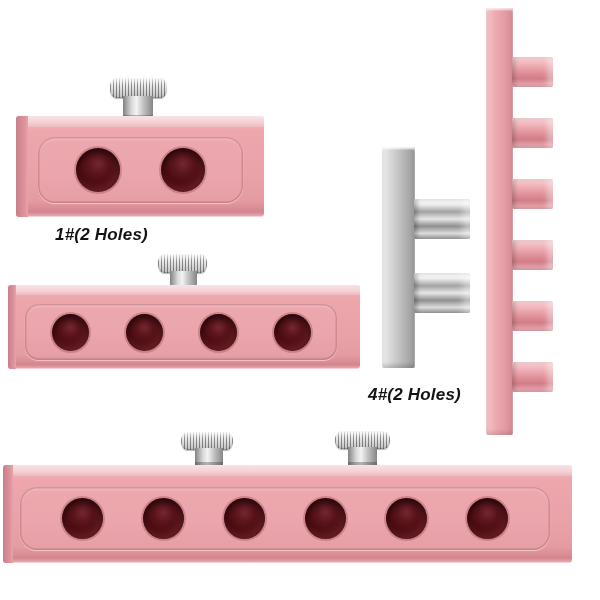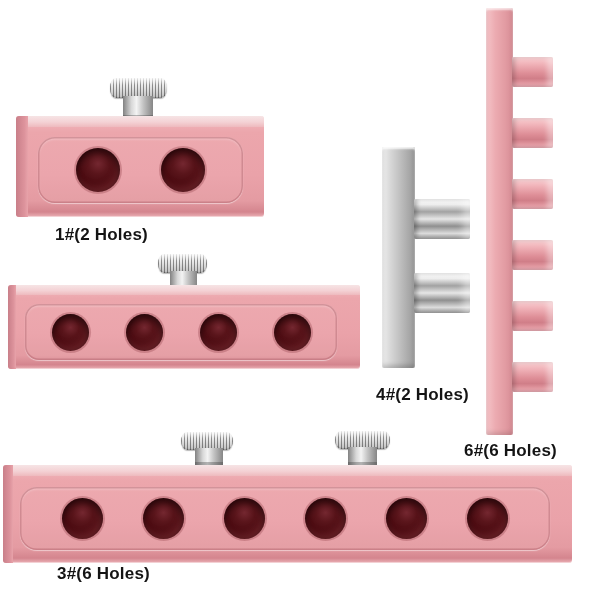--- a/index.html
+++ b/index.html
@@ -1,18 +1,19 @@
 <!DOCTYPE html>
 <html><head>
 <meta charset="utf-8">
 <style>
   html,body{margin:0;padding:0;background:#fff;}
   .stage{
     position:relative;width:572px;height:600px;background:#ffffff;overflow:hidden;
     font-family:"Liberation Sans",sans-serif;
+    font-style:italic;
   }
   .abs{position:absolute;}
 
   
   .block{
     position:absolute;
     background:linear-gradient(180deg,#f4c6ca 0%,#efb0b6 8%,#eca6ac 16%,#eaa2a9 58%,#e49ba2 84%,#d4858e 95%,#e7a9af 99%,#f0bcc0 100%);
     border-radius:3px;
     box-shadow:inset 0 1px 0 rgba(255,255,255,.65), inset 0 -1px 0 rgba(255,255,255,.4);
   }
@@ -116,21 +117,21 @@
   #m3-top{height:11px;}
   #m3-left{width:10px;}
   #m3-panel{left:17px;top:22px;width:530px;height:63px;gap:40px;border-radius:17px;}
   #m3-panel .hole{width:41px;height:41px;}
   #label-3{left:57px;top:564px;}
 
   
   #m4-bar{left:382px;top:147px;width:33px;height:221px;}
   #m4-pegs{left:414px;top:199px;gap:34px;}
   #m4-pegs .peg-silver{width:56px;height:40px;}
-  #label-4{left:376px;top:385px;}
+  #label-4{left:368px;top:385px;}
 
   
   #m6-bar{left:486px;top:8px;width:27px;height:427px;}
   #m6-pegs{left:512px;top:57px;gap:31px;}
   #m6-pegs .peg-pink{width:41px;height:30px;}
   #label-6{left:464px;top:441px;}
 </style>
 </head>
 <body>
 
@@ -170,33 +171,31 @@
     <div class="leftface" id="m3-left"></div>
     <div class="panel" id="m3-panel">
       <div class="hole"></div>
     <div class="hole"></div>
         <div class="hole"></div>
         <div class="hole"></div>
         <div class="hole"></div>
         <div class="hole"></div>
       </div>
   </div>
-  <div class="label" id="label-3">3#(6 Holes)</div>
 
   <div class="bar-silver" id="m4-bar"></div>
   <div class="pegs" id="m4-pegs">
     <div class="peg-silver"></div>
   <div class="peg-silver"></div>
     </div>
   <div class="label" id="label-4">4#(2 Holes)</div>
 
   <div class="bar-pink" id="m6-bar"></div>
   <div class="pegs" id="m6-pegs">
     <div class="peg-pink"></div>
   <div class="peg-pink"></div>
       <div class="peg-pink"></div>
       <div class="peg-pink"></div>
       <div class="peg-pink"></div>
       <div class="peg-pink"></div>
     </div>
-  <div class="label" id="label-6">6#(6 Holes)</div>
 
 </div>
 
 </body></html>

